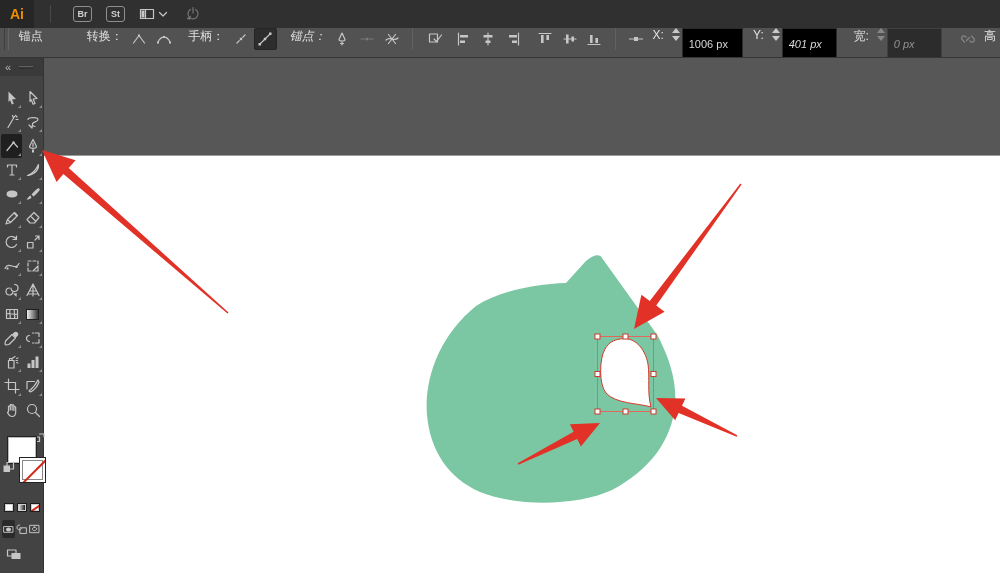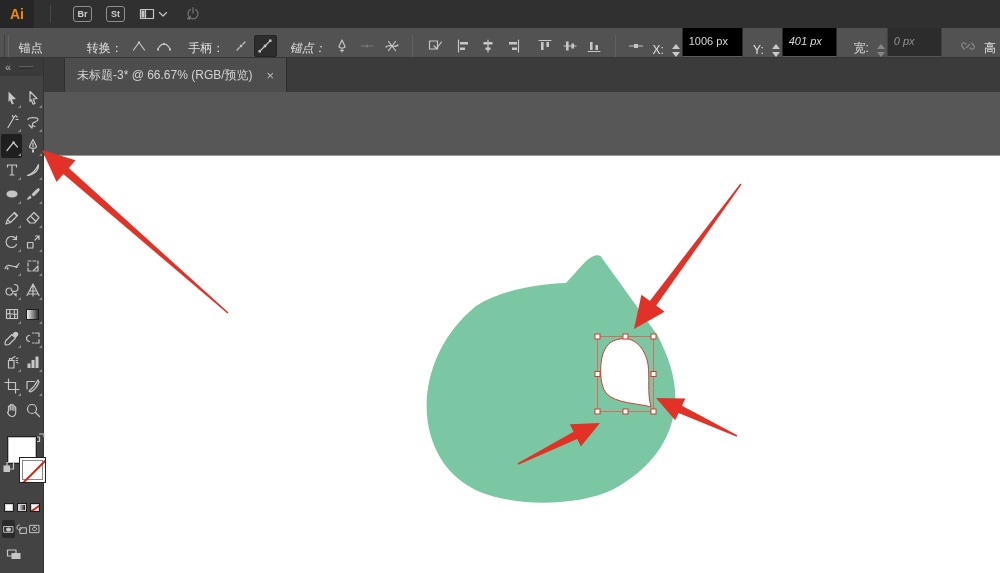--- a/index.html
+++ b/index.html
@@ -16,21 +16,21 @@
   .menu-item { color:#d6d6d6; font-size:12px; padding:0 14px; line-height:28px; cursor:default; }
   .mb-sep { width:1px; height:18px; background:#474747; margin:0 8px 0 16px; }
   .badge { min-width:19px; height:16px; border:1px solid #8f8f8f; border-radius:3px;
     color:#cfcfcf; font-size:9px; font-weight:bold; display:flex; align-items:center;
     justify-content:center; margin-left:14px; padding:0 2px; }
   .mb-icon { margin-left:14px; display:flex; align-items:center; }
   .dim { opacity:.45; }
 
   
   #controlbar { position:absolute; left:0; top:28px; width:1000px; height:30px;
-    background:#525252; border-bottom:1px solid #353535; display:flex; align-items:flex-end;
+    background:#525252; border-bottom:1px solid #353535; display:flex; align-items:flex-start;
     overflow:hidden; white-space:nowrap; }
   .cb-grip { width:5px; height:22px; border-left:1px solid #3e3e3e; border-right:1px solid #636363; margin:0 6px 0 4px; }
   .cb-label { color:#e0e0e0; font-size:12px; margin:0 4px; }
   .cb-sep { width:1px; height:22px; background:#3e3e3e; border-right:1px solid #616161; margin:0 8px; }
   .cb-btn { width:24px; height:22px; background:transparent; border:none; display:inline-flex;
     align-items:center; justify-content:center; margin:0 1px; cursor:default; }
   .cb-btn.pressed { background:#2d2d2d; border:1px solid #242424; border-radius:2px; }
   .cb-btn.disabled { opacity:.35; }
   .stepper { display:inline-flex; flex-direction:column; margin:0 2px 0 4px; }
   .stepper span { width:0; height:0; border-left:4px solid transparent; border-right:4px solid transparent; display:block; }
@@ -440,26 +440,20 @@
             <path d="M2.5 3.5 H13.5 V12.5 H2.5 Z M8 5.6 a2.6 2.2 0 1 0 0.1 0 Z"></path>
           </svg>
         </button>
     </div>
     <button id="screen-mode"><svg class="icon" width="16" height="16" viewBox="0 0 16 16">
           <path d="M1.5 4 H10 V10 H1.5 Z"></path>
           <path d="M5.5 7 H14.5 V13 H5.5 Z" class="f"></path>
         </svg></button>
   </div>
 
-  <div id="tabbar">
-    <div id="doc-tab">
-      <span id="doc-tab-title">未标题-3* @ 66.67% (RGB/预览)</span>
-      <span id="tab-close">×</span>
-    </div>
-  </div>
   <div id="pasteboard"></div>
   <div id="canvas"></div>
 
   <svg id="overlay" viewBox="0 0 1000 573">
       <path d="M 476 306 C 498 292 532 284 566 283 L 585 262 C 592 255 600 253 602 258 L 658 336 C 670 360 677 382 675 405 C 672 440 650 470 612 490 C 580 505 520 508 480 492 C 448 478 430 450 427 415 C 424 378 440 335 476 306 Z" fill="#7cc7a3"></path>
       <path d="M 620 339 C 634 336 645 348 648 364 C 650 379 647 392 651 407 C 638 403 616 404 606 393 C 599 385 599 359 605 349 C 609 342 614 340 620 339 Z" fill="#ffffff" stroke="#d23a2c" stroke-width="1"></path>
       <rect x="597.5" y="336.5" width="56" height="75" fill="none" stroke="#e2685c" stroke-width="1"></rect>
       <rect x="595" y="334" width="5" height="5" fill="#fff" stroke="#d23a2c" stroke-width="1"></rect>
       <rect x="595" y="371.5" width="5" height="5" fill="#fff" stroke="#d23a2c" stroke-width="1"></rect>
       <rect x="595" y="409" width="5" height="5" fill="#fff" stroke="#d23a2c" stroke-width="1"></rect>

